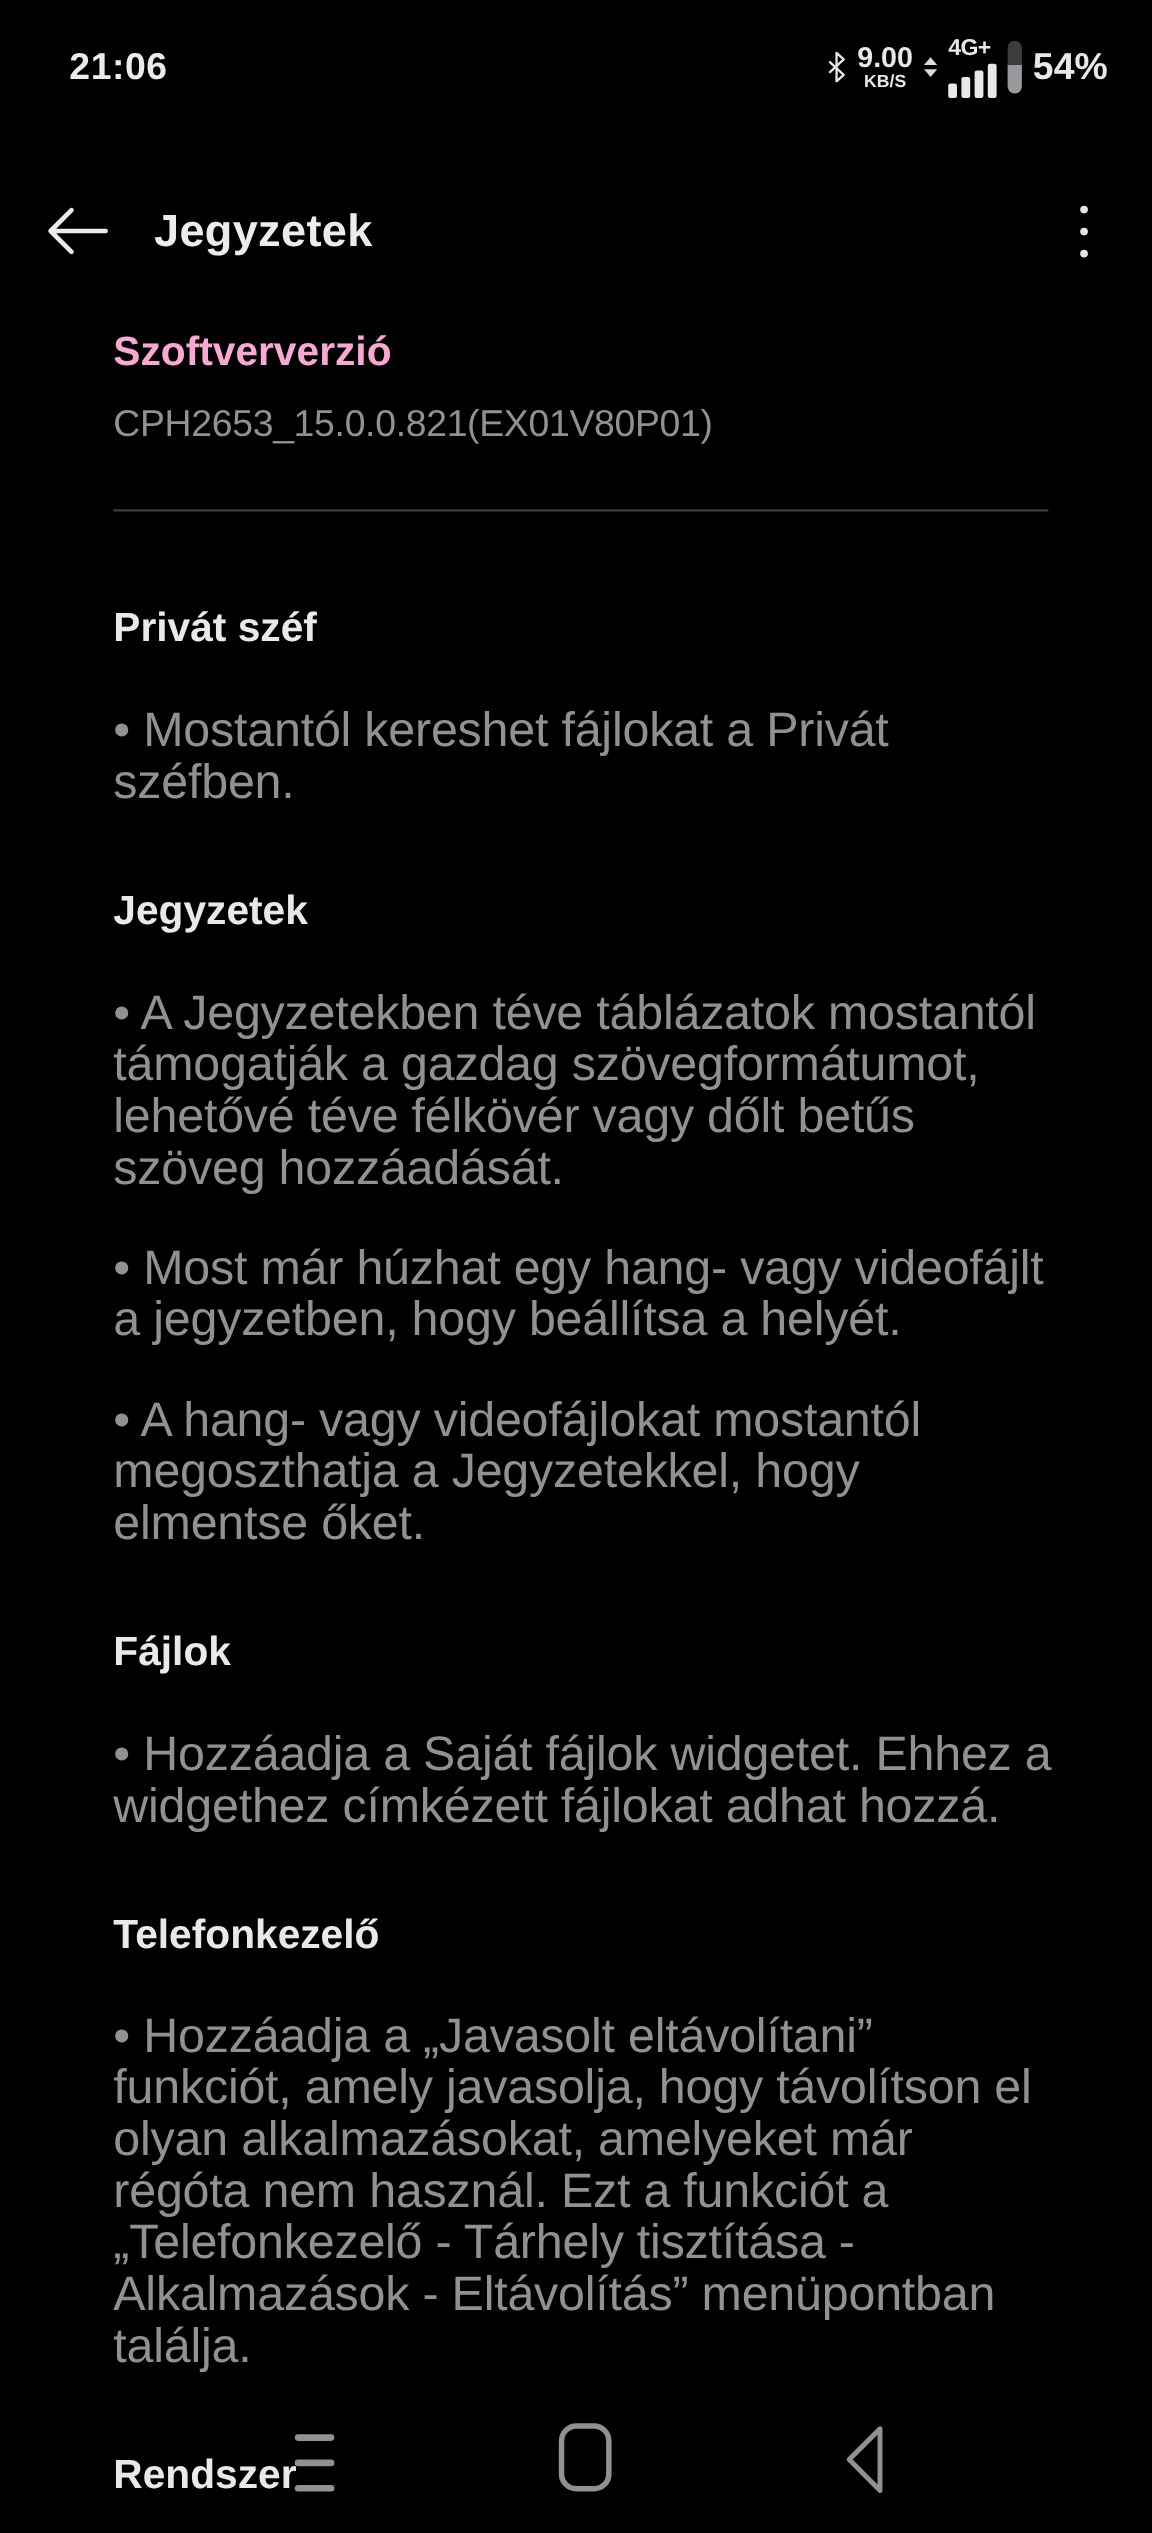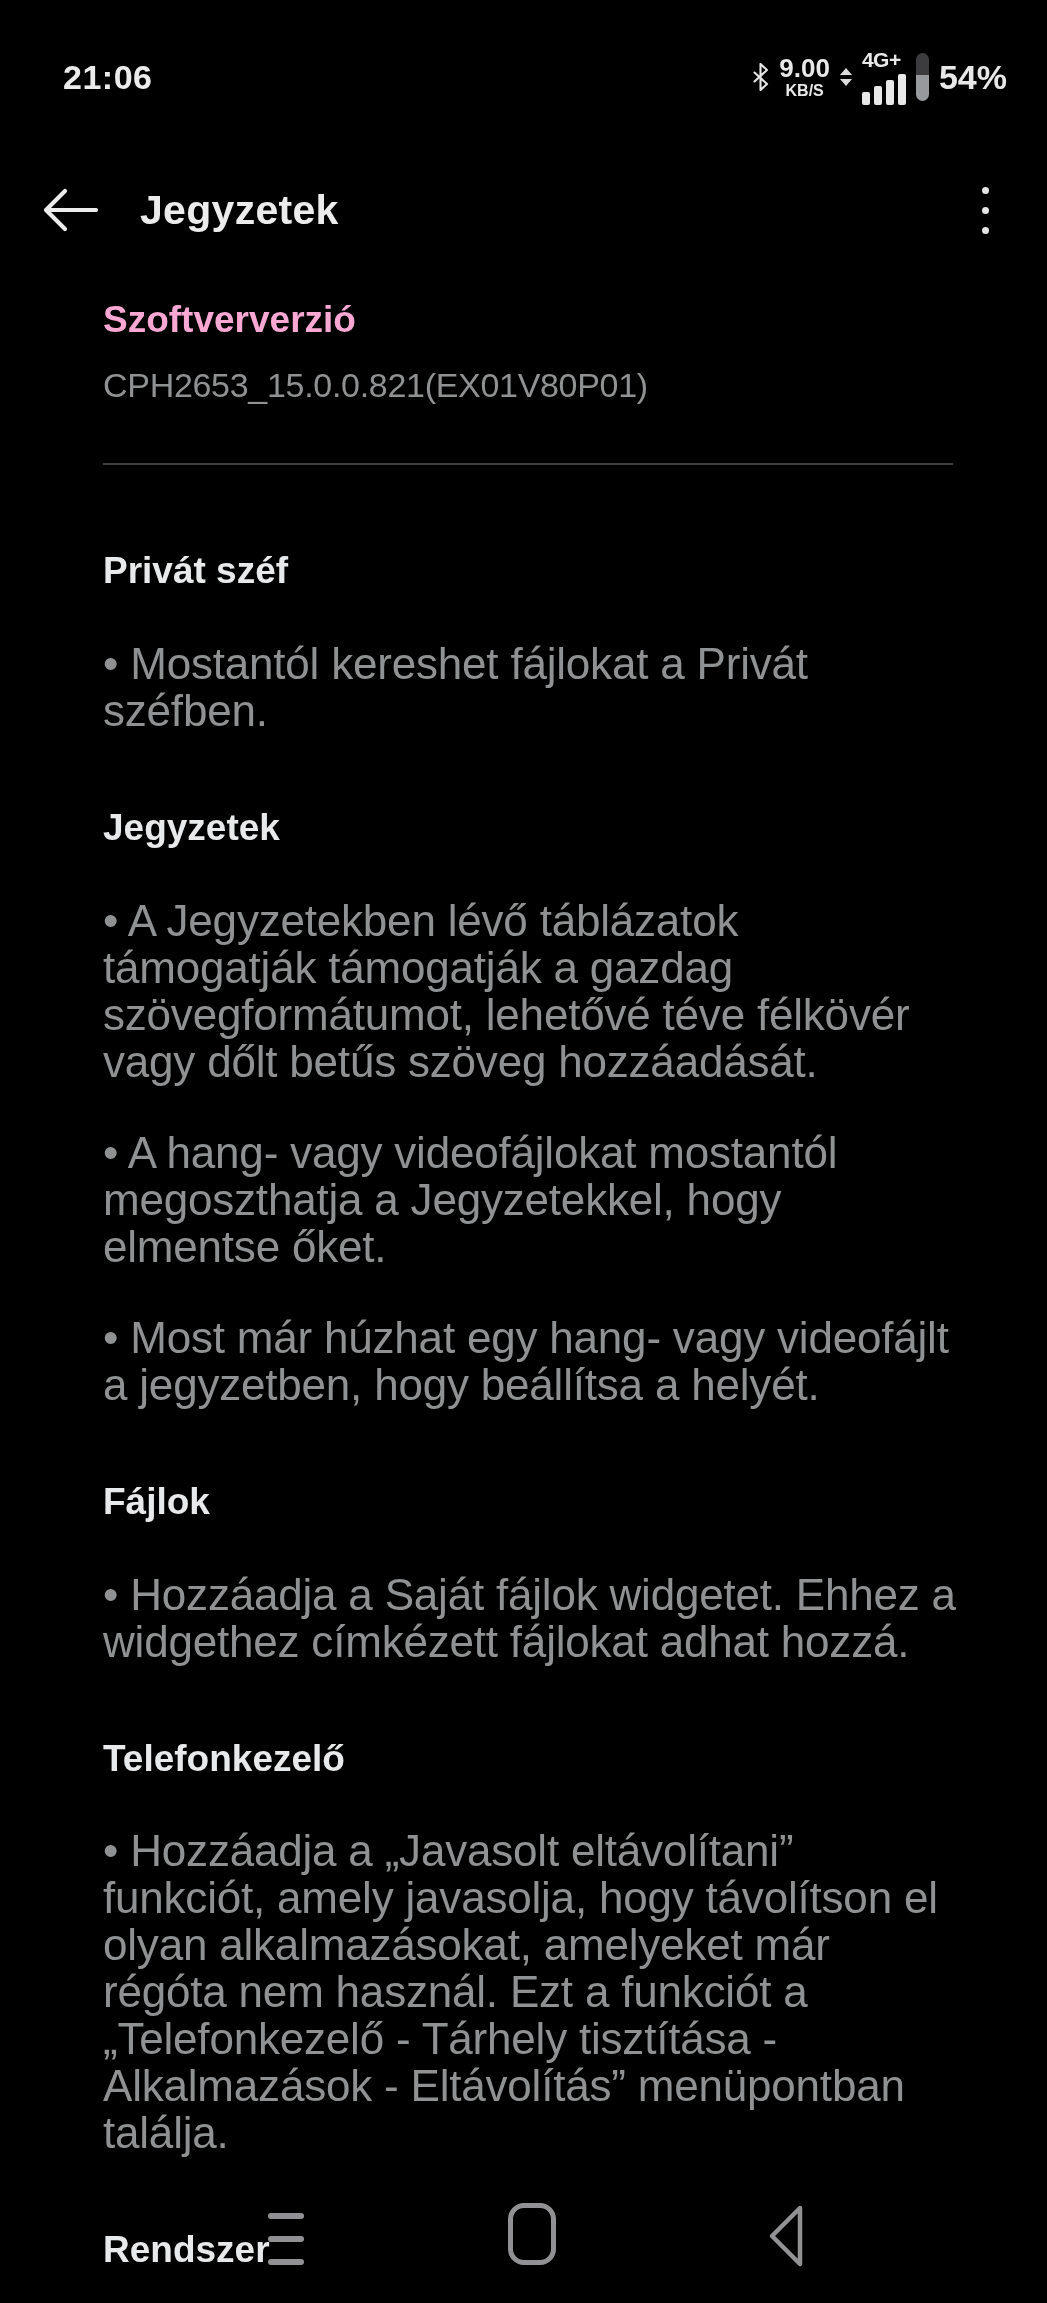--- a/index.html
+++ b/index.html
@@ -7,21 +7,21 @@
     position:relative;
     width:1047px; height:2303px;
     background:#000000;
     overflow:hidden;
     font-family:"Liberation Sans","DejaVu Sans",sans-serif;
     color:#e8e9ea;
   }
 
   
   .status-bar {
-    position:absolute; top:16px; left:0; right:0; height:112px;
+    position:absolute; top:0; left:0; right:0; height:112px;
     display:flex; align-items:center; justify-content:space-between;
     padding:10px 40px 0 63px; box-sizing:border-box;
   }
   .status-time { font-size:34px; font-weight:600; color:#ebebec; letter-spacing:0.5px; }
   .status-right { display:flex; align-items:center; gap:10px; }
   .bt-icon { display:block; }
   .net-speed { display:flex; flex-direction:column; align-items:center; line-height:1; }
   .net-speed .val { font-size:26px; font-weight:700; color:#e8e8e9; }
   .net-speed .unit { font-size:16px; font-weight:700; color:#e8e8e9; margin-top:2px; }
   .updown { display:flex; flex-direction:column; align-items:center; gap:4px; }
@@ -118,23 +118,23 @@
   <div class="content">
 
     <h2 class="sw-heading">Szoftververzió</h2>
     <p class="sw-version">CPH2653_15.0.0.821(EX01V80P01)</p>
     <hr class="divider">
 
     <h2 class="section-heading first">Privát széf</h2>
     <p class="bullet">• Mostantól kereshet fájlokat a Privát széfben.</p>
 
     <h2 class="section-heading">Jegyzetek</h2>
-    <p class="bullet">• A Jegyzetekben lévő táblázatok támogatják támogatják a gazdag szövegformátumot, lehetővé téve félkövér vagy dőlt betűs szöveg hozzáadását.</p>
+    <p class="bullet">• A Jegyzetekben téve táblázatok mostantól támogatják a gazdag szövegformátumot, lehetővé téve félkövér vagy dőlt betűs szöveg hozzáadását.</p>
+    <p class="bullet">• Most már húzhat egy hang- vagy videofájlt a jegyzetben, hogy beállítsa a helyét.</p>
     <p class="bullet">• A hang- vagy videofájlokat mostantól megoszthatja a Jegyzetekkel, hogy elmentse őket.</p>
-    <p class="bullet">• Most már húzhat egy hang- vagy videofájlt a jegyzetben, hogy beállítsa a helyét.</p>
 
     <h2 class="section-heading">Fájlok</h2>
     <p class="bullet">• Hozzáadja a Saját fájlok widgetet. Ehhez a widgethez címkézett fájlokat adhat hozzá.</p>
 
     <h2 class="section-heading">Telefonkezelő</h2>
     <p class="bullet">• Hozzáadja a „Javasolt eltávolítani” funkciót, amely javasolja, hogy távolítson el olyan alkalmazásokat, amelyeket már régóta nem használ. Ezt a funkciót a „Telefonkezelő - Tárhely tisztítása - Alkalmazások - Eltávolítás” menüpontban találja.</p>
 
     <h2 class="section-heading">Rendszer</h2>
 
   </div>

